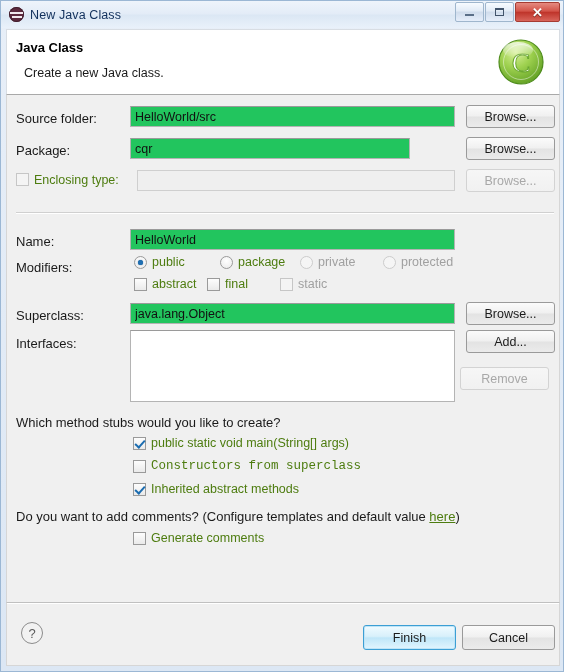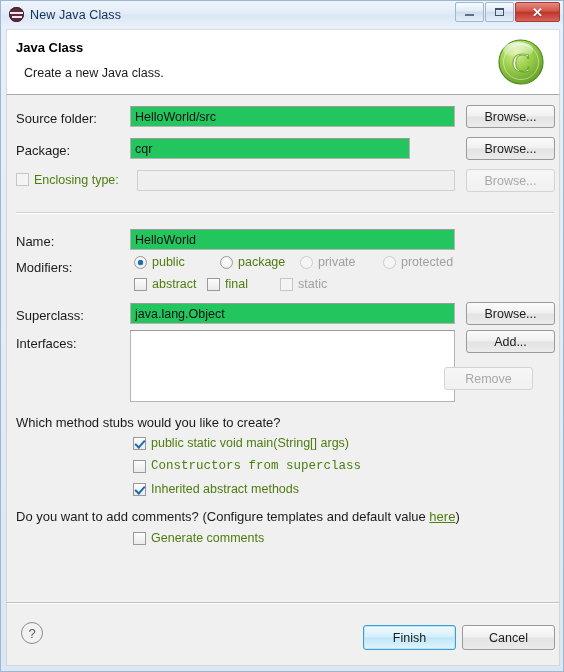--- a/index.html
+++ b/index.html
@@ -335,21 +335,21 @@
       <span class="lbl">Superclass:</span>
     </div>
     <input class="txt" type="text" style="position: absolute; left: 123px; top: 208px; width: 325px;" value="java.lang.Object">
     <button class="btn" style="position:absolute; left:459px; top:207px; width:89px;">Browse...</button>
 
     <div class="row" style="left:9px; top:239px;">
       <span class="lbl">Interfaces:</span>
     </div>
     <div class="listbox" style="left:123px; top:235px; width:325px; height:72px;"></div>
     <button class="btn" style="position:absolute; left:459px; top:235px; width:89px;">Add...</button>
-    <button class="btn" disabled="" style="position:absolute; left:437px; top:272px; width:89px;">Remove</button>
+    <button class="btn" disabled="" style="position:absolute; left:453px; top:272px; width:89px;">Remove</button>
 
     <div class="row" style="left:9px; top:318px;">
       <span class="lbl">Which method stubs would you like to create?</span>
     </div>
     <label class="opt" style="position:absolute; left:126px; top:341px;">
       <span class="cb checked"></span>
       <span>public static void main(String[] args)</span>
     </label>
     <label class="opt" style="position:absolute; left:126px; top:364px;font-family:Liberation Mono, monospace;">
       <span class="cb"></span>

